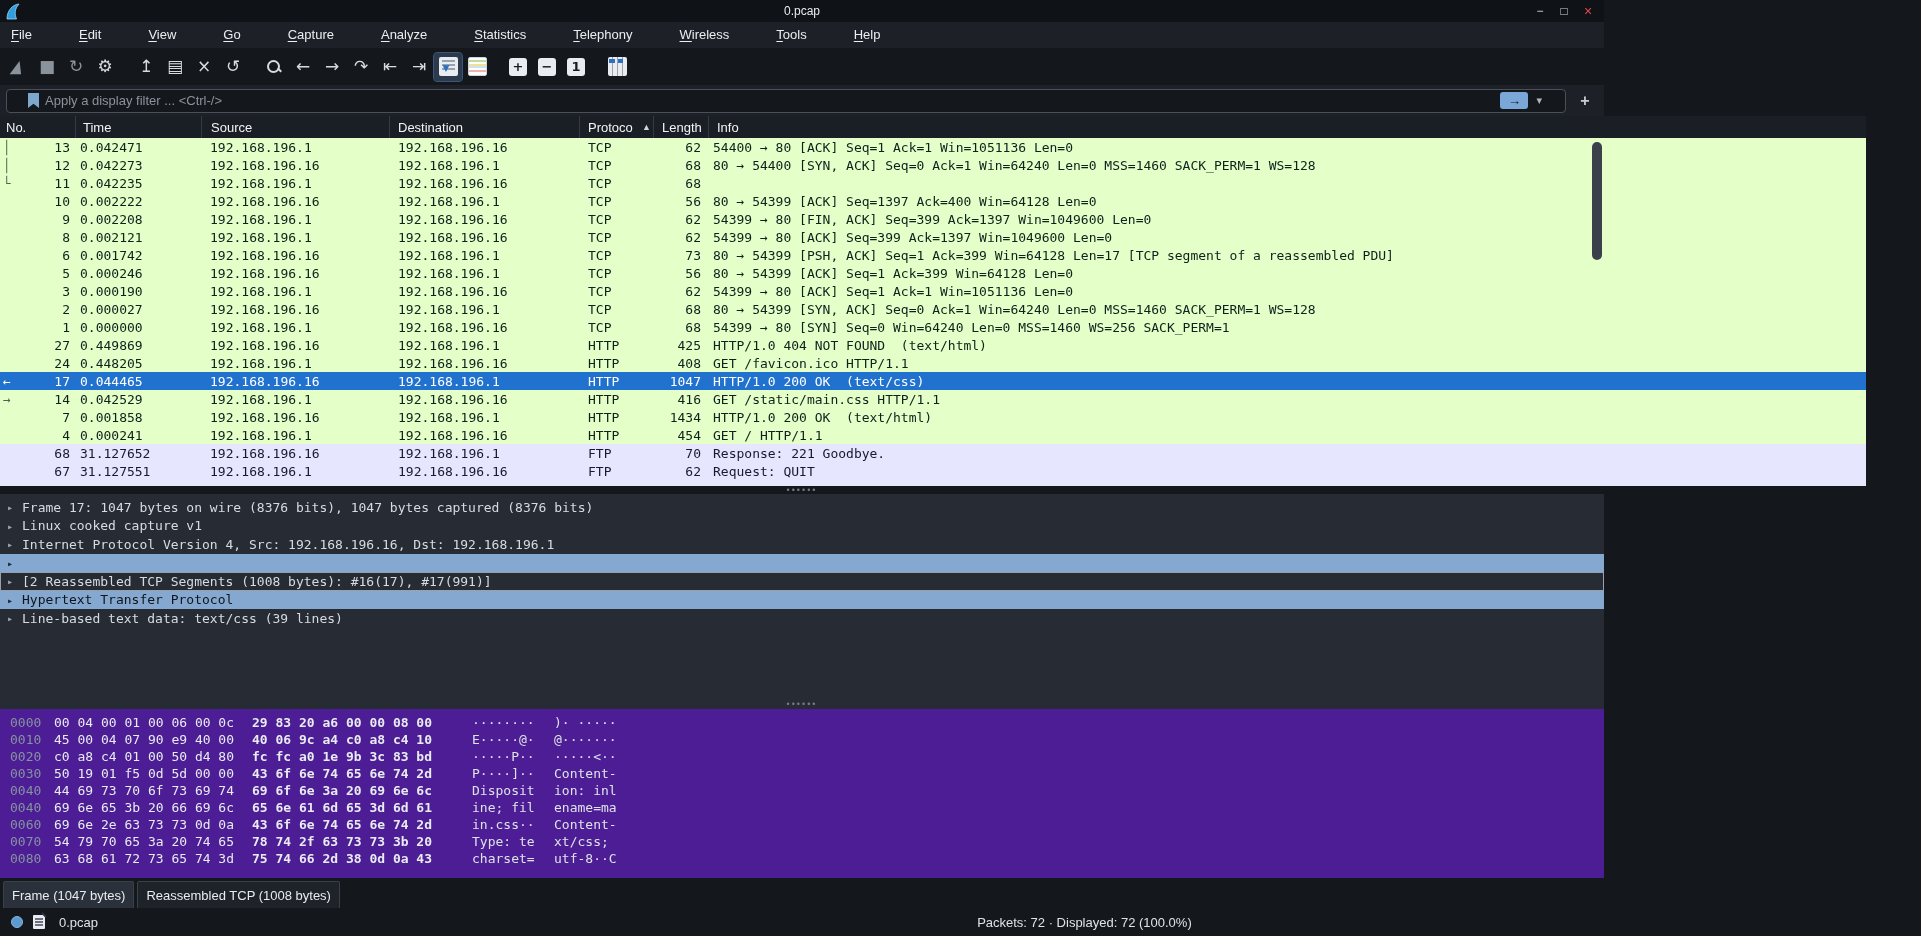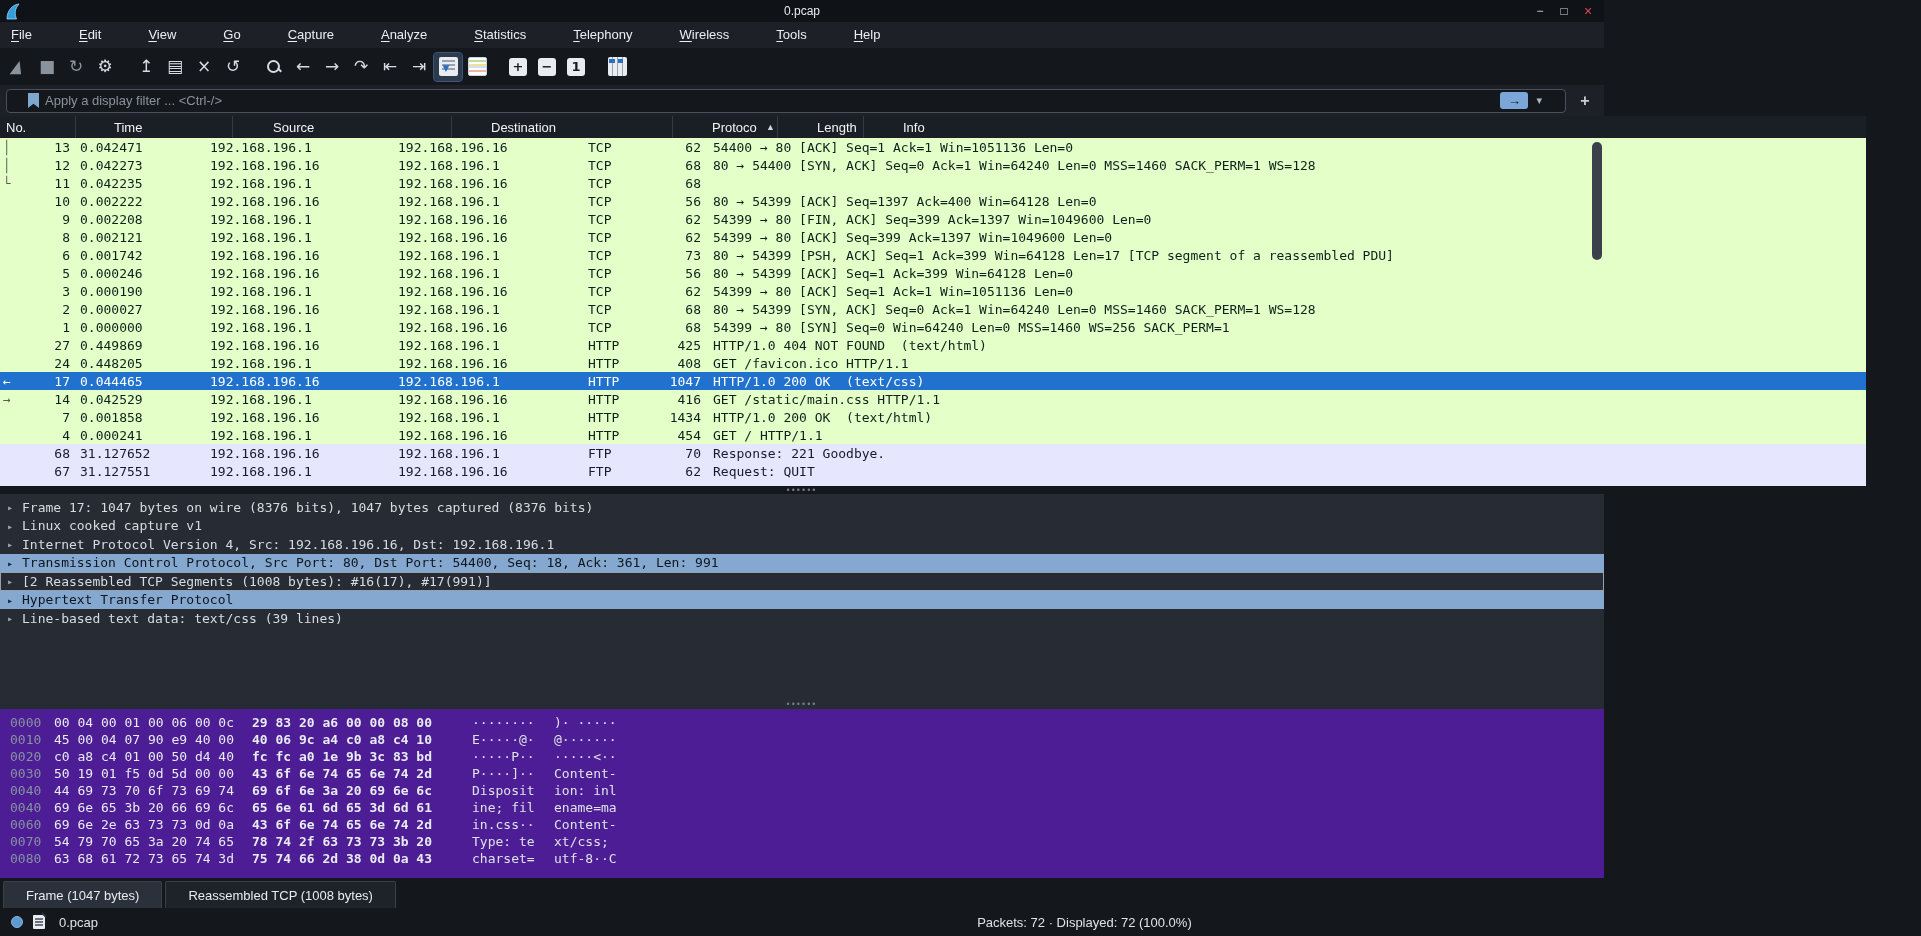--- a/index.html
+++ b/index.html
@@ -56,21 +56,21 @@
   .filter-input::placeholder { color:#8b929b; }
   .apply-btn { width:28px; height:17px; background:#7aa7d8; border-radius:3px; display:flex; align-items:center;
                justify-content:center; color:#14181d; font-size:13px; font-weight:bold; flex:none; }
   .caret { color:#aeb6c0; font-size:11px; flex:none; padding:0 2px; }
   .plus-btn { width:22px; height:22px; display:flex; align-items:center; justify-content:center;
               color:#c6cdd5; font-size:16px; font-weight:bold; flex:none; }
 
   
   .packet-list { height:370px; background:#14171c; position:relative; flex:none; }
   .pl-inner { width:1866px; }
-  .pl-header { height:22px; display:flex; background:#1a1f26; color:#f2f4f6; font-size:13px;gap:31px; }
+  .pl-header { height:22px; display:flex; background:#1a1f26; color:#f2f4f6; font-size:13px; }
   .hcell { border-right:1px solid #343a43; display:flex; align-items:center; white-space:pre; overflow:hidden; }
   .h-no { width:76px; padding-left:6px; }
   .h-time { width:126px; padding-left:7px; }
   .h-src { width:188px; padding-left:9px; }
   .h-dst { width:190px; padding-left:8px; }
   .h-proto { width:74px; padding-left:8px; justify-content:space-between; }
   .h-len { width:55px; padding-left:8px; }
   .h-info { flex:1; padding-left:8px; border-right:none; }
   .sort-arrow { font-size:9px; color:#cfd5dc; padding-right:2px; }
   .prow { height:18px; display:flex; font-family:"DejaVu Sans Mono","Liberation Mono",monospace; font-size:13px; align-items:center; }
@@ -110,21 +110,21 @@
              font-size:13px; padding:6px 0 0 10px; flex:none; overflow:hidden; }
   .hex-row { height:17px; display:flex; white-space:pre; }
   .hx-off { width:44px; color:#8792a0; }
   .hx-h1, .hx-h2 { width:192px; color:#e8ebf0; }
   .hx-h2 { margin-left:6px;font-weight:bold; }
   .hx-a1 { margin-left:28px; width:74px; color:#dee2e8; }
   .hx-a2 { margin-left:8px; color:#dee2e8; }
 
   
   .tabsbar { height:30px; background:#14171c; display:flex; align-items:flex-end; padding-left:3px; gap:3px; flex:none; }
-  .btab { height:27px; padding:0 22px; font-size:13px; color:#e8ebef; background:#1e2329;
+  .btab { height:27px; padding:0 8px; font-size:13px; color:#e8ebef; background:#1e2329;
           border:1px solid #3a4048; border-bottom:none; border-radius:2px 2px 0 0; display:flex; align-items:center; }
   .btab.active { background:#2b313a; }
 
   
   .statusbar { height:28px; background:#14171c; display:flex; align-items:center; padding:0 11px; font-size:13px; color:#dfe3e8; flex:none; }
   .expert-dot { width:12px; height:12px; border-radius:50%; background:#5d9ad0; border:1px solid #86b4de; flex:none; }
   .note-icon { width:12px; height:14px; background:#e9edf1; border-radius:1px; margin-left:10px; position:relative; flex:none; }
   .note-icon::before { content:""; position:absolute; left:2px; top:3px; width:8px; height:1.5px; background:#6a7280; box-shadow:0 3px 0 #6a7280, 0 6px 0 #6a7280; }
   .note-icon::after { content:""; position:absolute; right:-2px; top:-1px; width:6px; height:2px; background:#2f3640; transform:rotate(45deg); }
   .status-file { margin-left:14px; }
@@ -513,21 +513,20 @@
         <span>Linux cooked capture v1</span>
       </div>
 
       <div class="dline">
         <span class="tri">▸</span>
         <span>Internet Protocol Version 4, Src: 192.168.196.16, Dst: 192.168.196.1</span>
       </div>
 
       <div class="dline hl">
         <span class="tri">▸</span>
-        <span>Transmission Control Protocol, Src Port: 80, Dst Port: 54400, Seq: 18, Ack: 361, Len: 991</span>
       </div>
 
       <div class="dline focus">
         <span class="tri">▸</span>
         <span>[2 Reassembled TCP Segments (1008 bytes): #16(17), #17(991)]</span>
       </div>
 
       <div class="dline hl">
         <span class="tri">▸</span>
         <span>Hypertext Transfer Protocol</span>
@@ -556,21 +555,21 @@
       <div class="hex-row">
         <span class="hx-off">0010</span>
         <span class="hx-h1">45 00 04 07 90 e9 40 00</span>
         <span class="hx-h2">40 06 9c a4 c0 a8 c4 10</span>
         <span class="hx-a1">E·····@·</span>
         <span class="hx-a2">@·······</span>
       </div>
 
       <div class="hex-row">
         <span class="hx-off">0020</span>
-        <span class="hx-h1">c0 a8 c4 01 00 50 d4 40</span>
+        <span class="hx-h1">c0 a8 c4 01 00 50 d4 80</span>
         <span class="hx-h2">fc fc a0 1e 9b 3c 83 bd</span>
         <span class="hx-a1">·····P··</span>
         <span class="hx-a2">·····&lt;··</span>
       </div>
 
       <div class="hex-row">
         <span class="hx-off">0030</span>
         <span class="hx-h1">50 19 01 f5 0d 5d 00 00</span>
         <span class="hx-h2">43 6f 6e 74 65 6e 74 2d</span>
         <span class="hx-a1">P····]··</span>

